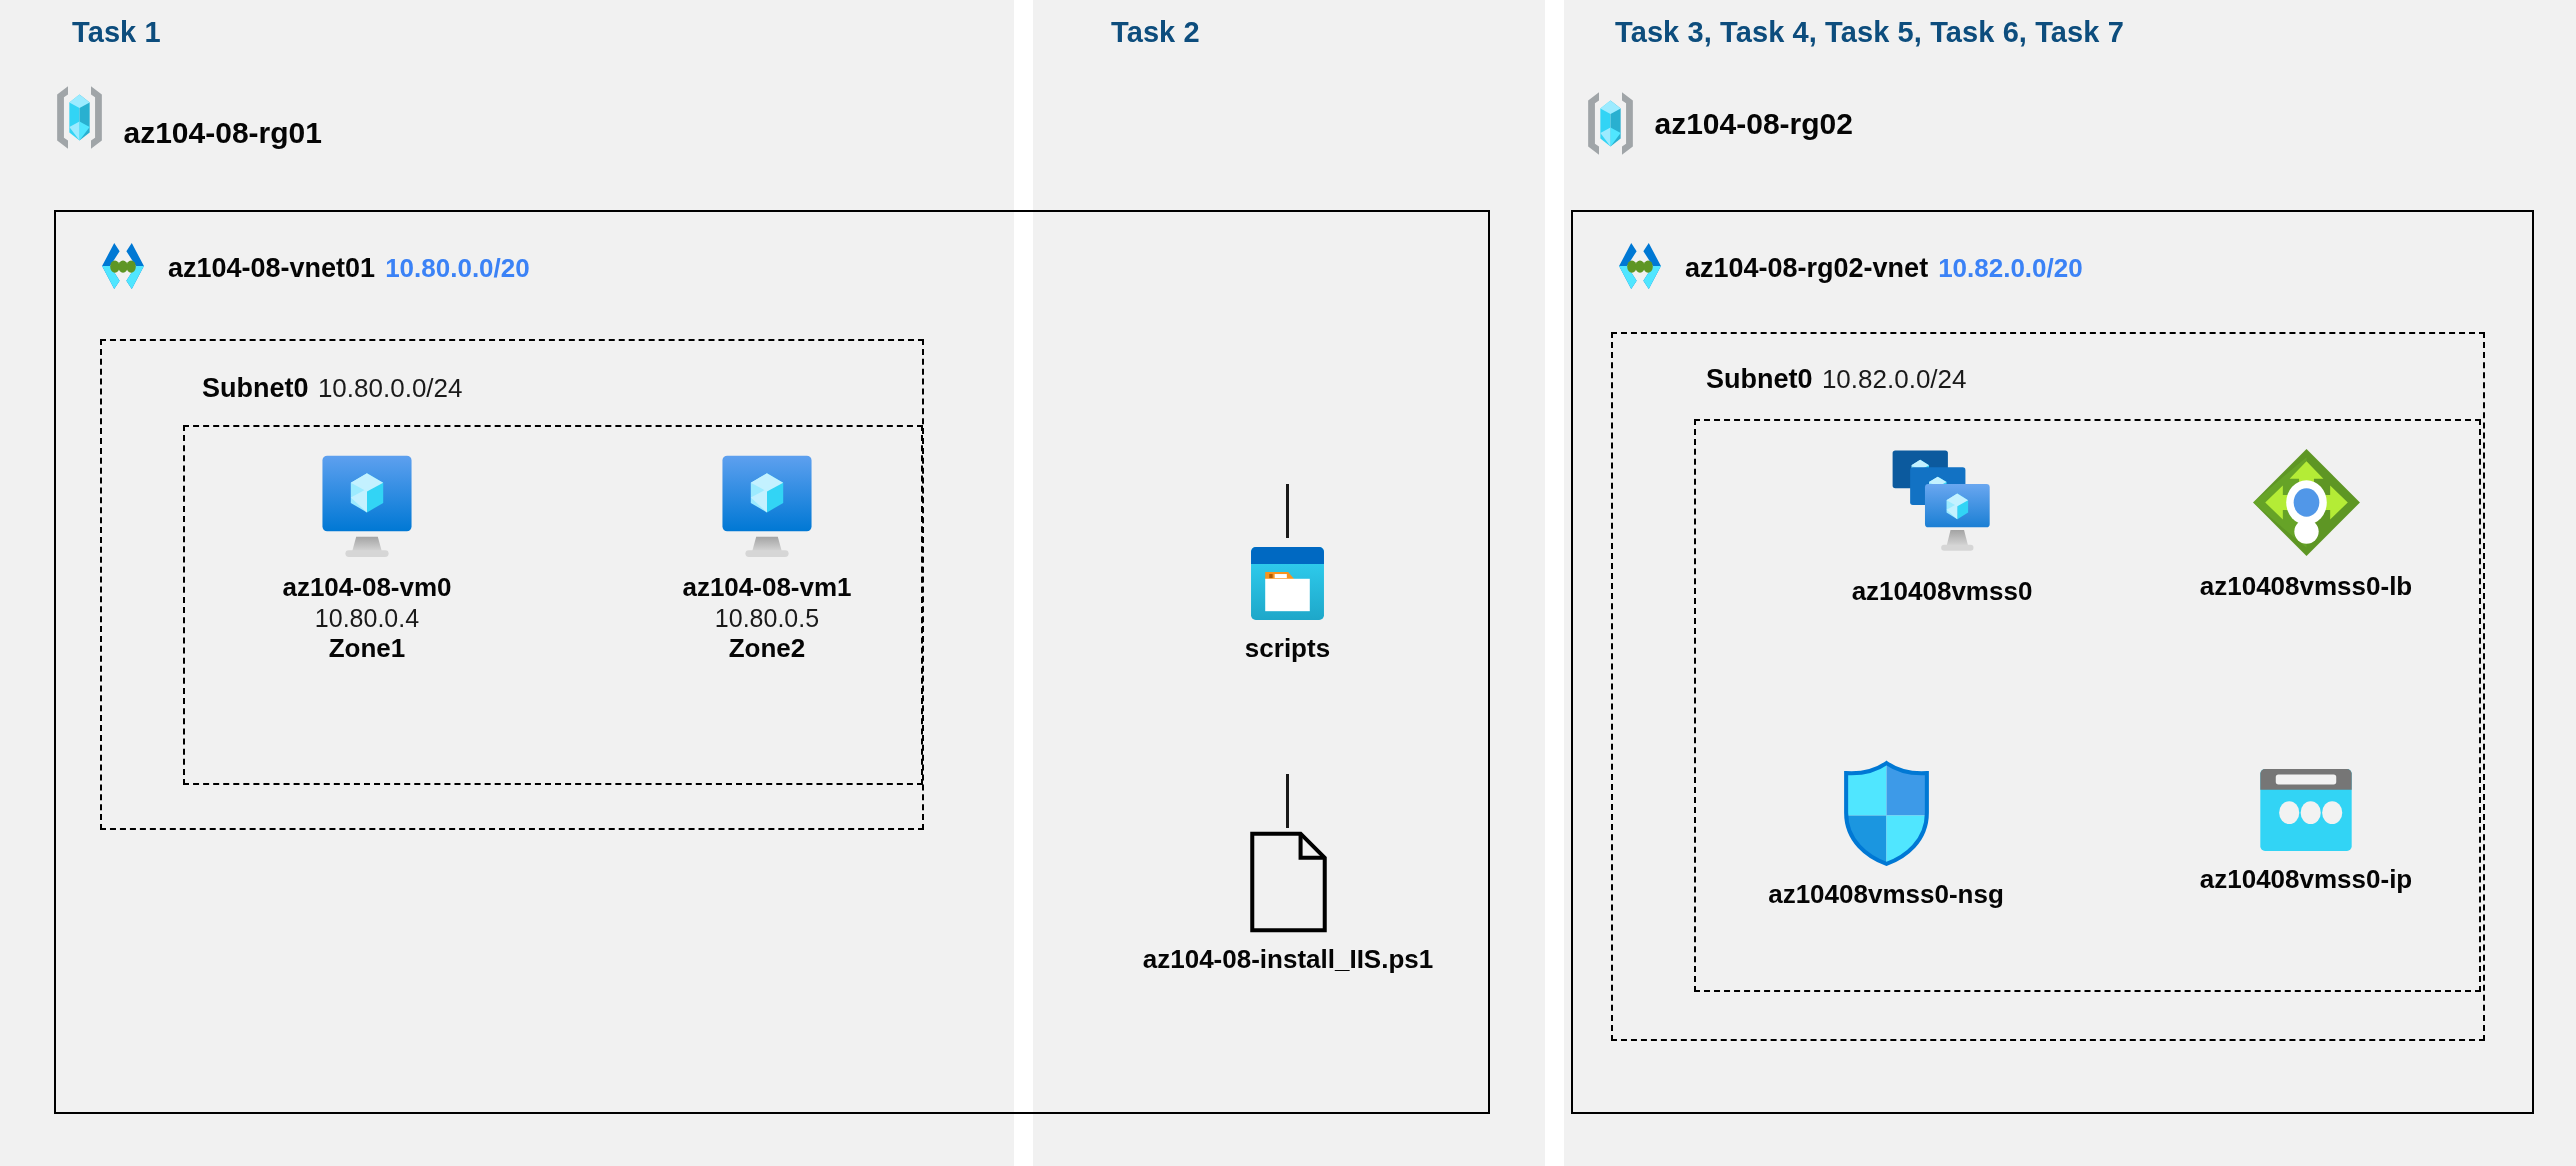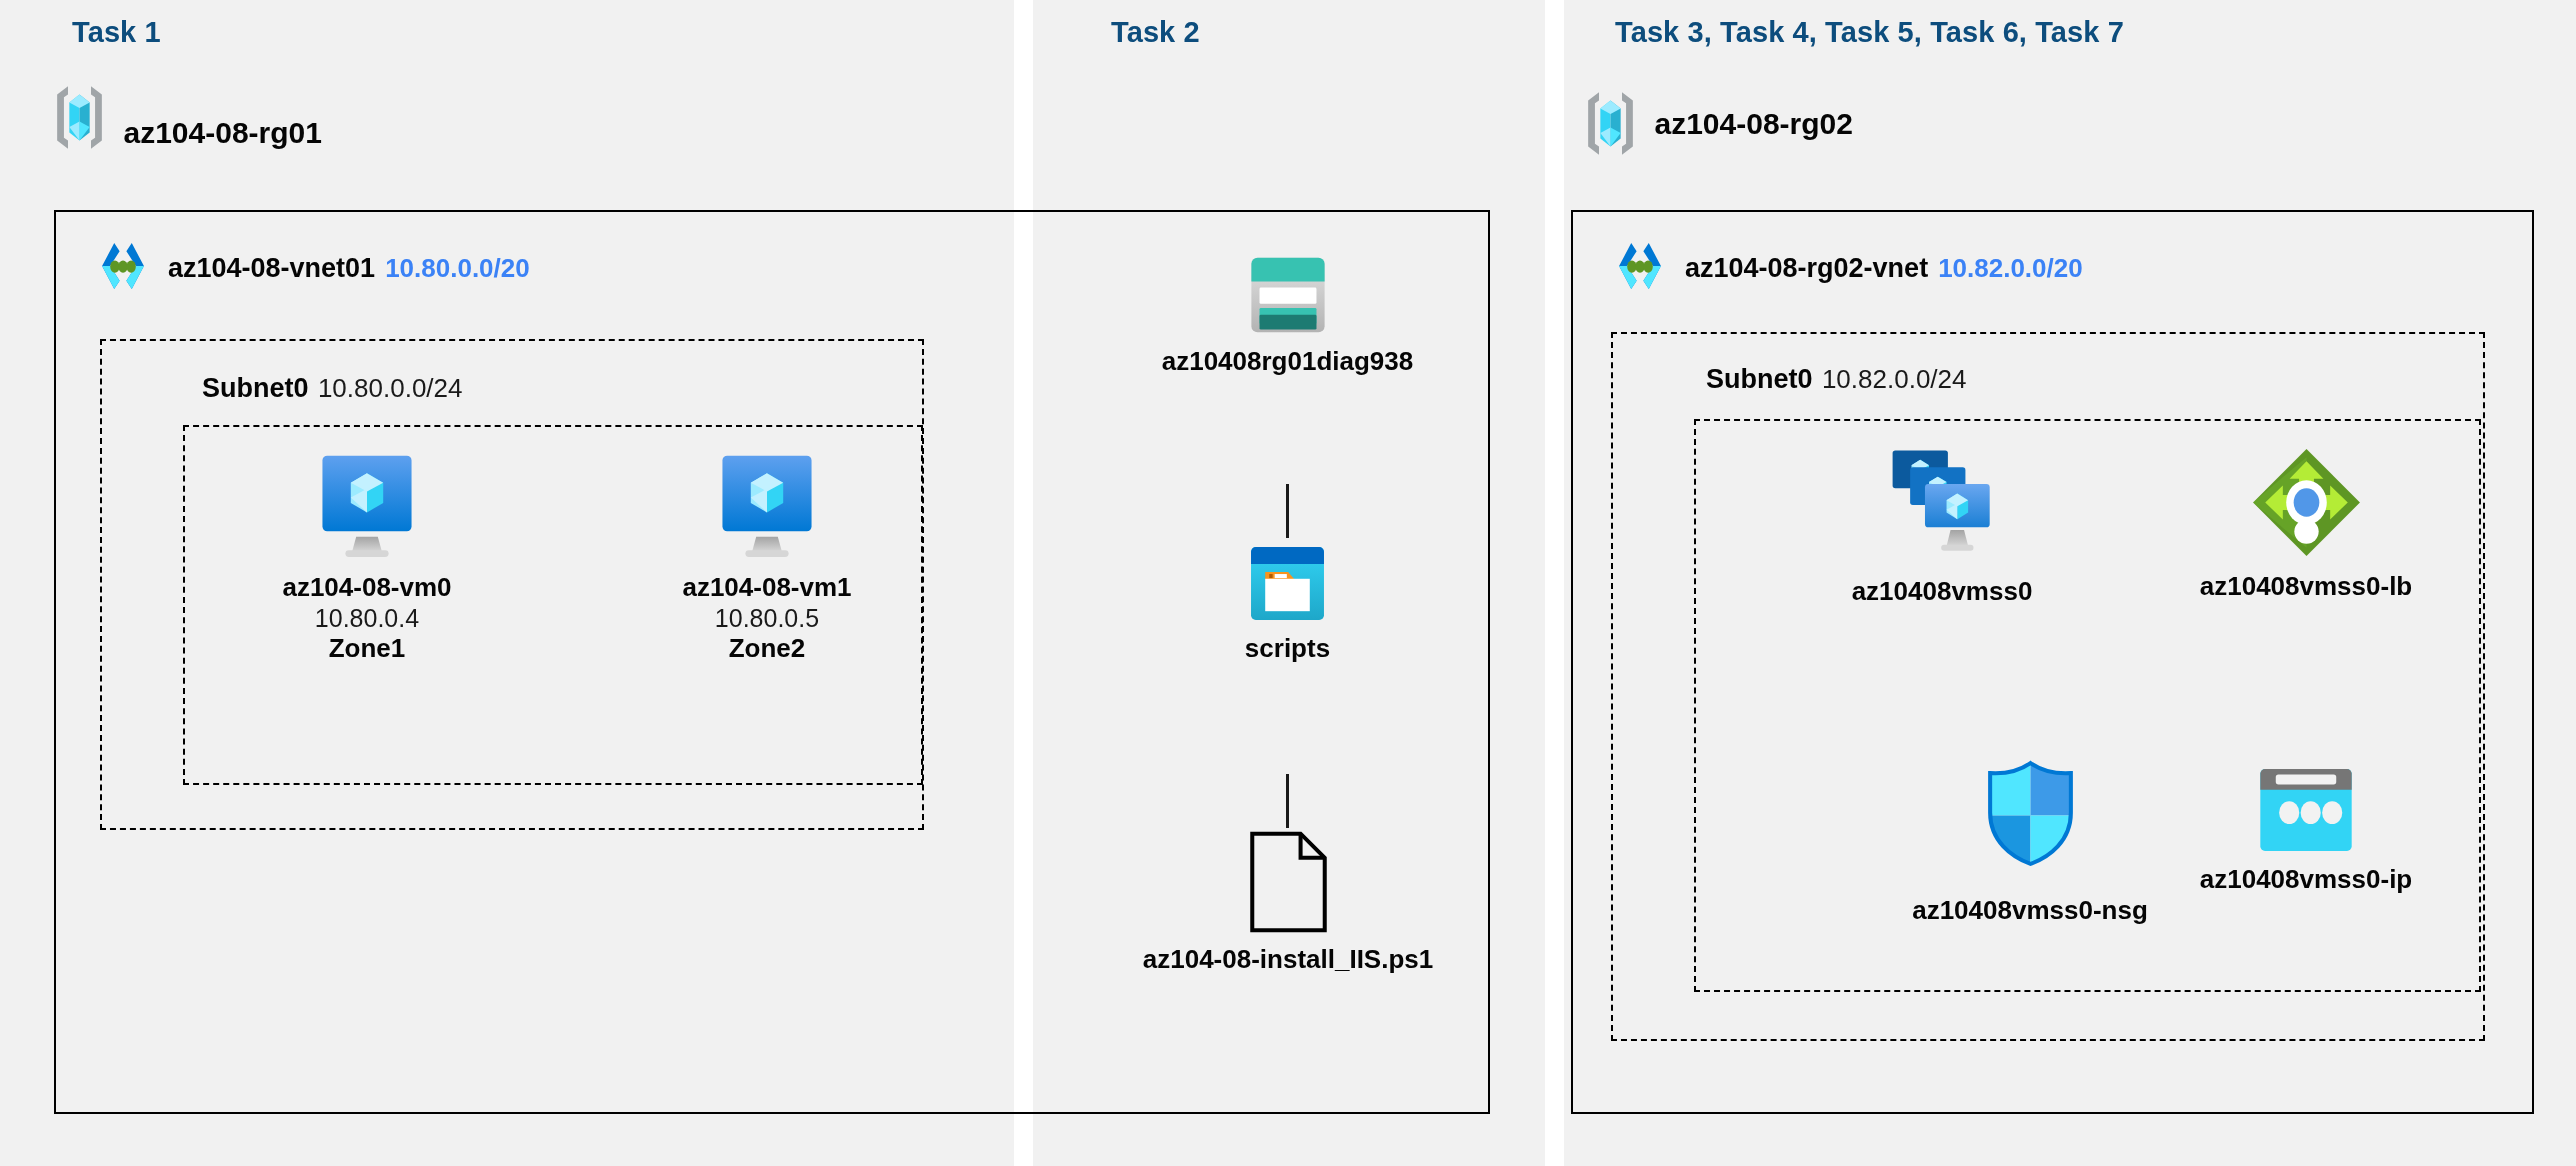--- a/index.html
+++ b/index.html
@@ -72,21 +72,21 @@
   .node-sub{font-size:25px;font-weight:normal;color:#1a1a1a;white-space:nowrap;text-align:center;margin-top:1.3px;}
   .node-zone{font-size:26px;font-weight:bold;color:#050505;white-space:nowrap;text-align:center;}
 
   #node-vm0{left:256px;top:453px;width:222px;}
   #node-vm1{left:656px;top:453px;width:222px;}
   #node-storage{left:1119px;top:255px;width:337px;}
   #node-scripts{left:1119px;top:545px;width:337px;}
   #node-file{left:1079px;top:831px;width:418px;}
   #node-vmss{left:1780px;top:445px;width:324px;}
   #node-lb{left:2144px;top:445px;width:324px;}
-  #node-nsg{left:1868px;top:759px;width:324px;gap:16px;}
+  #node-nsg{left:1724px;top:759px;width:324px;}
   #node-ip{left:2144px;top:767px;width:324px;}
 
   
   .connector{position:absolute;background:#1a1a1a;width:2.7px;z-index:35;}
   #conn1{left:1286px;top:484px;height:54px;}
   #conn2{left:1286px;top:774px;height:54px;}
 
   svg{display:block;}
 </style>
 </head>
@@ -230,38 +230,20 @@
         <path d="M74 30 L98 44 L98 74 L74 88 Z" fill="#32d4f5"></path>
         <path d="M74 30 L50 44 L74 57 L98 44 Z" fill="#c3f1ff"></path>
         <path d="M50 66 L74 53 L74 88 Z" fill="#c3f1ff"></path>
       </svg>
     </span>
     <span class="node-title">az104-08-vm1</span>
     <span class="node-sub">10.80.0.5</span>
     <span class="node-zone">Zone2</span>
   </div>
 
-  <div class="node" id="node-storage">
-    <span>
-      <svg width="80" height="80" viewBox="0 0 118 118">
-        <defs>
-          <linearGradient id="sab" x1="0" y1="0" x2="0" y2="1">
-            <stop offset="0" stop-color="#e2e2e2"></stop>
-              <stop offset="1" stop-color="#b3b3b3"></stop>
-          </linearGradient>
-        </defs>
-        <rect x="5" y="4" width="108" height="110" rx="9" fill="url(#sab)"></rect>
-        <path d="M5 13 a9 9 0 0 1 9 -9 h90 a9 9 0 0 1 9 9 v26 h-108 z" fill="#37c2b1"></path>
-        <rect x="17" y="48" width="84" height="24" rx="2" fill="#ffffff"></rect>
-        <rect x="17" y="78" width="84" height="24" rx="2" fill="#37c2b1"></rect>
-        <rect x="17" y="88" width="84" height="22" rx="2" fill="#1d7b72"></rect>
-      </svg>
-    </span>
-    <span class="node-title">az10408rg01diag938</span>
-  </div>
 
   <div class="connector" id="conn1"></div>
 
   <div class="node" id="node-scripts">
     <span>
       <svg width="77" height="77" viewBox="0 0 114 114">
         <defs>
           <linearGradient id="bcb" x1="0" y1="0" x2="0" y2="1">
             <stop offset="0" stop-color="#32d4f5"></stop>
               <stop offset="1" stop-color="#1ea7c9"></stop>

